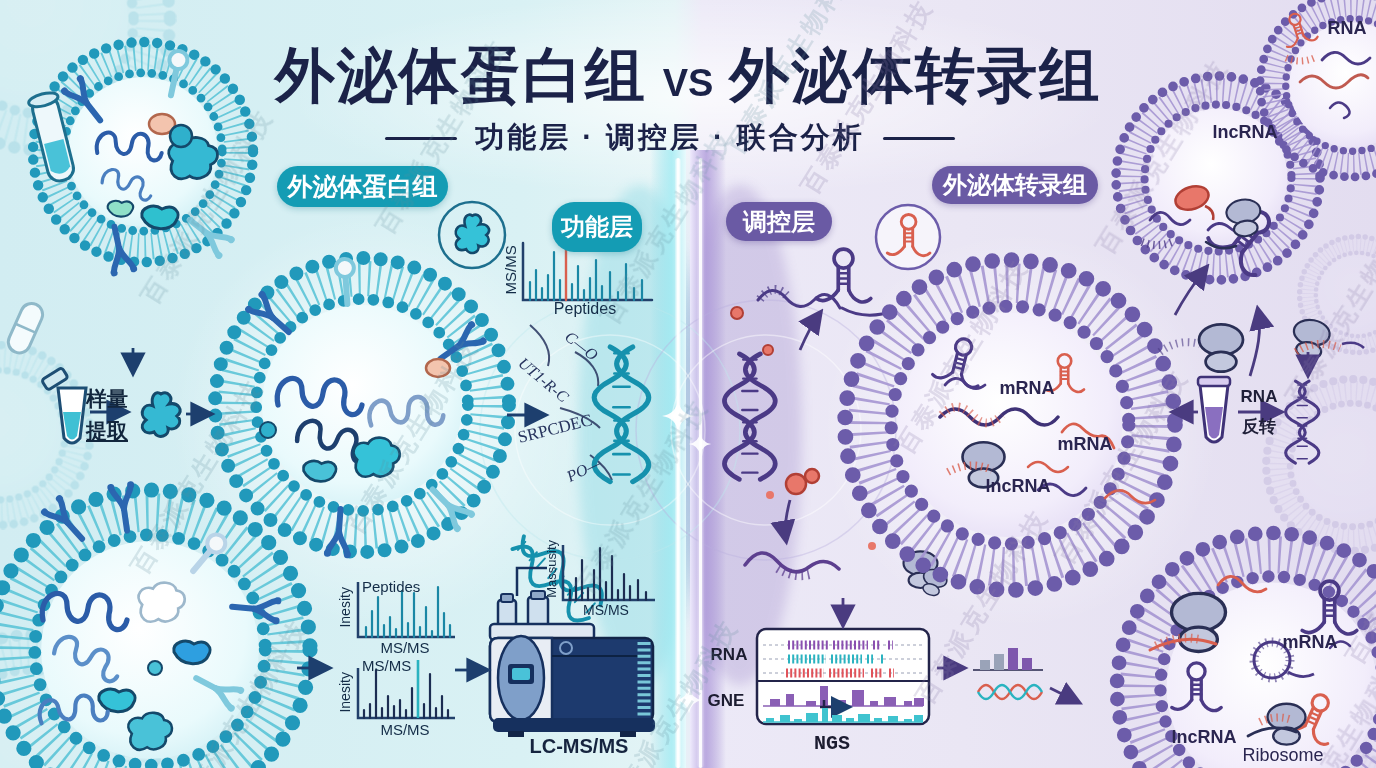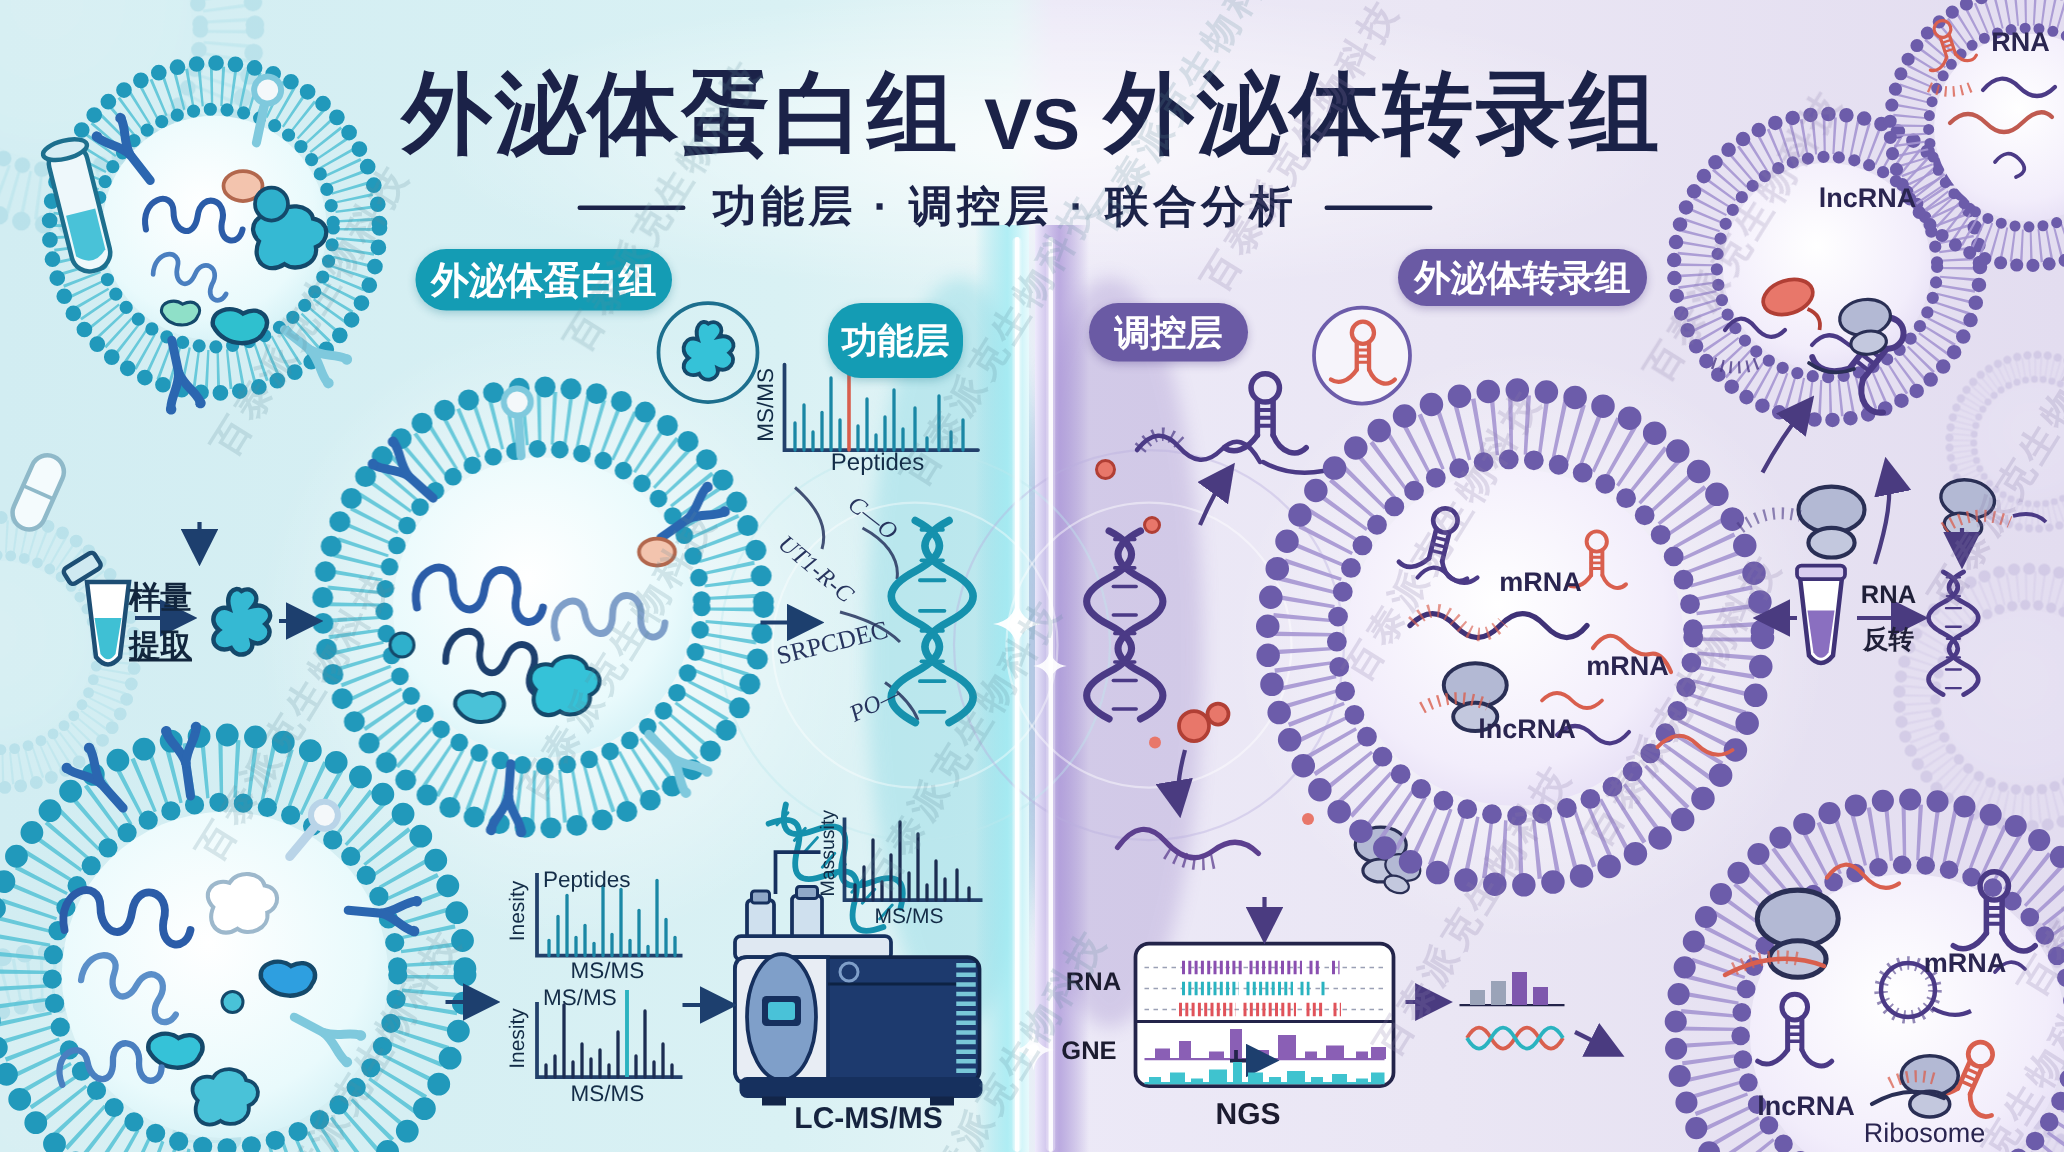--- a/index.html
+++ b/index.html
@@ -12,21 +12,21 @@
   .bg-glow-right{position:absolute;left:820px;top:230px;width:400px;height:400px;border-radius:50%;
       background:radial-gradient(circle,rgba(255,255,255,.8),rgba(255,255,255,0) 70%);}
   .bg-glow-top{position:absolute;left:300px;top:0;width:800px;height:190px;
       background:radial-gradient(ellipse at center,rgba(255,255,255,.75),rgba(255,255,255,0) 75%);}
   .scene{position:absolute;left:0;top:0;}
   .lbl{position:absolute;color:#1c2b4e;line-height:1.05;white-space:nowrap;text-align:center;}
   .rot{transform:rotate(-90deg);transform-origin:center;}
   .title-row{position:absolute;left:0;top:36px;width:1376px;display:flex;align-items:center;
       justify-content:center;gap:16px;color:#1b2248;}
   .title-big{font-size:60px;font-weight:900;letter-spacing:2px;}
-  .title-vs{font-size:48px;font-weight:900;padding-top:14px;}
+  .title-vs{font-size:38px;font-weight:900;padding-top:14px;}
   .subtitle-row{position:absolute;left:0;top:118px;width:1340px;display:flex;align-items:center;
       justify-content:center;gap:18px;color:#1b2248;}
   .subtitle-txt{font-size:29px;font-weight:800;letter-spacing:3px;}
   .subtitle-dash{width:72px;height:3px;background:#1b2248;border-radius:2px;}
   .badge{position:absolute;display:flex;align-items:center;justify-content:center;
       color:#fff;font-weight:700;border-radius:22px;}
   .badge.teal{background:#149cb4;box-shadow:0 2px 6px rgba(20,120,140,.3);}
   .badge.purple{background:#6a5aa4;box-shadow:0 2px 6px rgba(70,50,130,.3);}
   .watermark{position:absolute;font-size:25px;font-weight:600;letter-spacing:3px;
       transform:rotate(-58deg);white-space:nowrap;pointer-events:none;}
@@ -563,21 +563,21 @@
   <div class="lbl" style="left:362px;top:658px;width:60px;font-size:15px;color:#132c47;text-align:left;">MS/MS</div>
   <div class="lbl rot" style="left:310px;top:685px;width:70px;font-size:14px;color:#132c47;">Inesity</div>
   <div class="lbl" style="left:372px;top:722px;width:66px;font-size:15px;color:#132c47;">MS/MS</div>
 
   <div class="lbl rot" style="left:512px;top:562px;width:80px;font-size:13px;color:#132c47;">Massusity</div>
   <div class="lbl" style="left:575px;top:603px;width:62px;font-size:14px;color:#132c47;">MS/MS</div>
   <div class="lbl" style="left:524px;top:736px;width:110px;font-size:20px;font-weight:700;color:#16243f;">LC-MS/MS</div>
 
   <div class="lbl" style="left:706px;top:646px;width:46px;font-size:17px;font-weight:600;color:#1c1c30;">RNA</div>
   <div class="lbl" style="left:703px;top:692px;width:46px;font-size:17px;font-weight:600;color:#1c1c30;">GNE</div>
-  <div class="lbl" style="left:806px;top:733px;width:52px;font-size:20px;font-weight:600;color:#1c1c30;">NGS</div>
+  <div class="lbl" style="left:806px;top:733px;width:52px;font-size:20px;font-weight:600;color:#1c1c30;font-family:Liberation Mono, monospace;">NGS</div>
 
   <div class="lbl" style="left:1236px;top:388px;width:46px;font-size:17px;font-weight:700;color:#1f1f38;">RNA</div>
   <div class="lbl" style="left:1236px;top:418px;width:46px;font-size:17px;font-weight:700;color:#1f1f38;">反转</div>
 
   <div class="lbl" style="left:997px;top:379px;width:60px;font-size:18px;font-weight:600;color:#2a2550;">mRNA</div>
   <div class="lbl" style="left:1055px;top:435px;width:60px;font-size:18px;font-weight:600;color:#2a2550;">mRNA</div>
   <div class="lbl" style="left:984px;top:477px;width:68px;font-size:18px;font-weight:600;color:#2a2550;">lncRNA</div>
 
   <div class="lbl" style="left:1210px;top:123px;width:70px;font-size:18px;font-weight:600;color:#2a2550;">lncRNA</div>
   <div class="lbl" style="left:1324px;top:19px;width:46px;font-size:18px;font-weight:600;color:#2a2550;">RNA</div>

